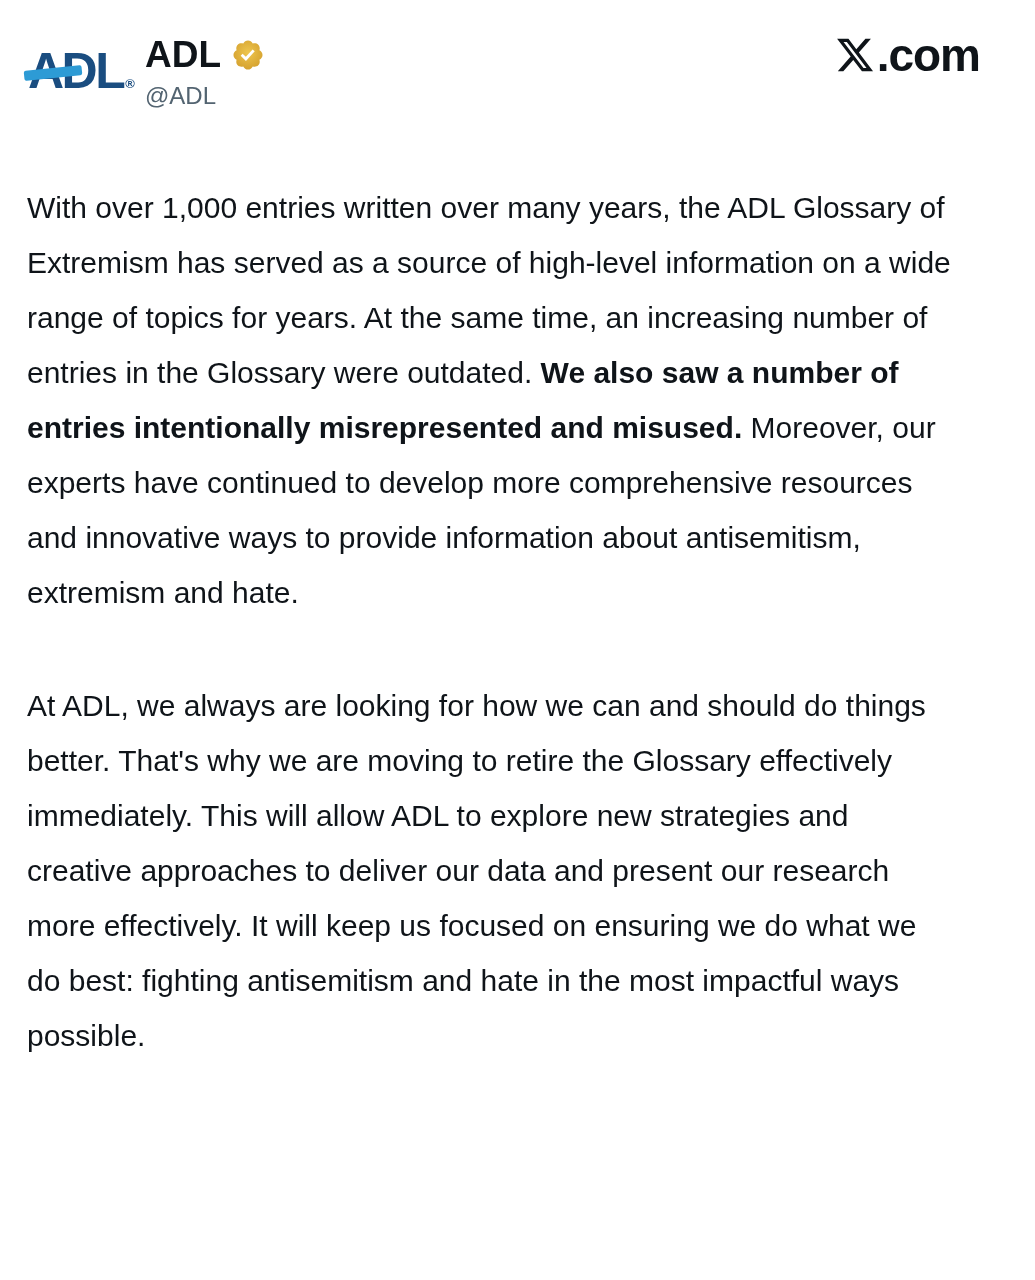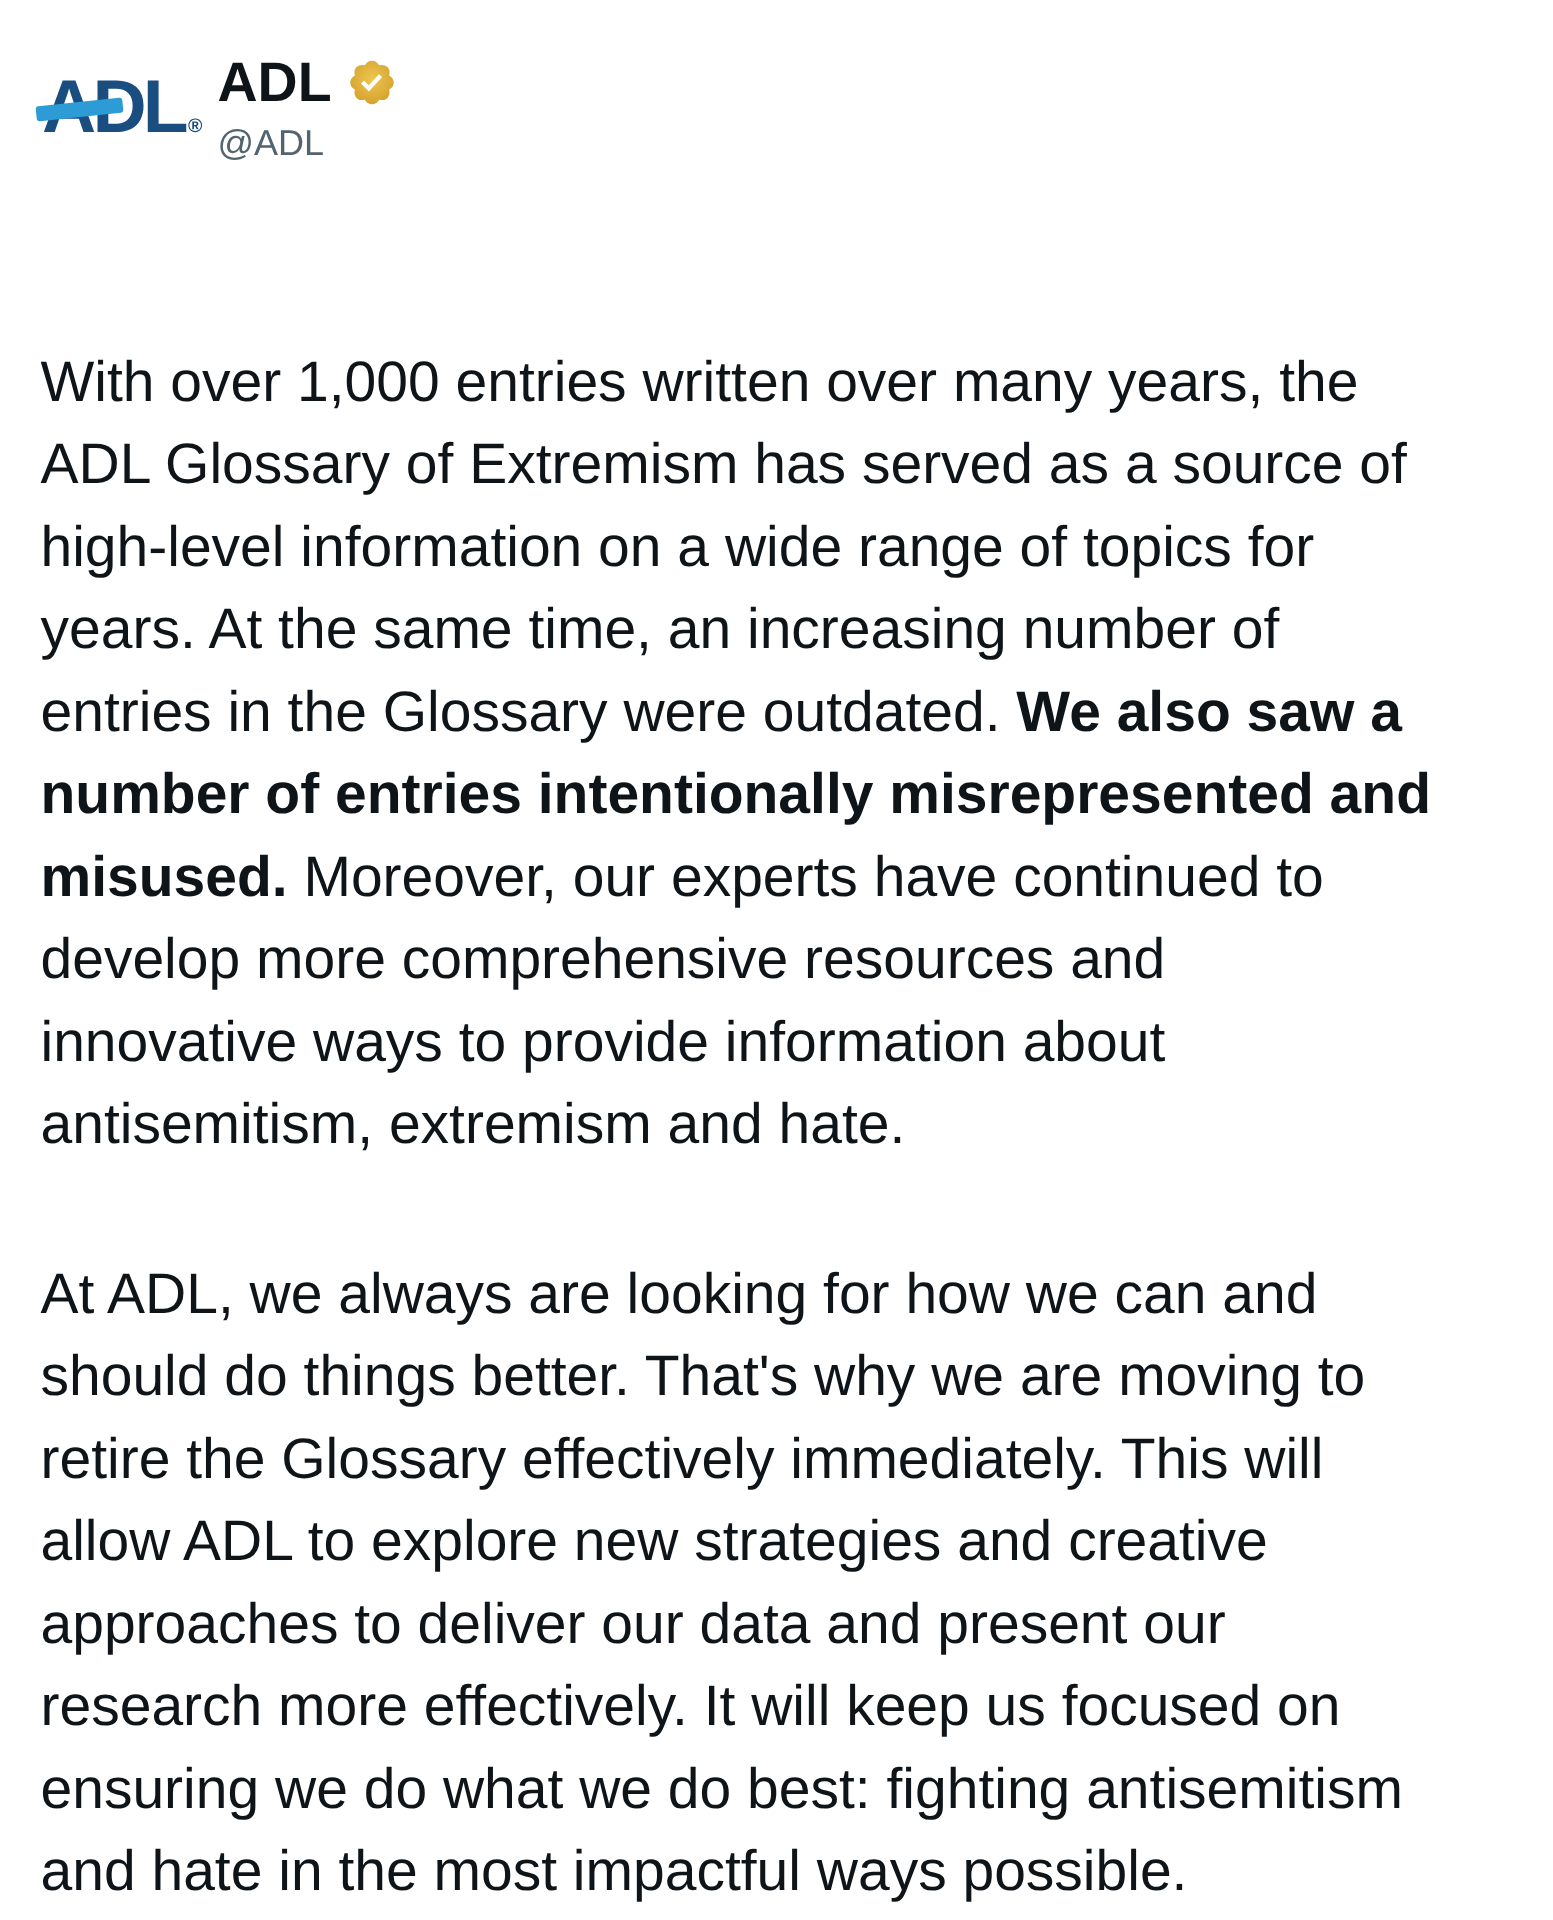--- a/index.html
+++ b/index.html
@@ -78,24 +78,23 @@
     color: #0f1419;
     line-height: 1;
   }
 
   
   .post-body {
     position: absolute;
     left: 27px;
     top: 180px;
     width: 931px;
-    font-size: 38px;
+    font-size: 30px;
     line-height: 55px;
     color: #0f1419;
-    margin-top: 48px;
   }
   .post-body p { margin: 0 0 58px 0; }
   .post-body p:last-child { margin-bottom: 0; }
   .post-body strong { font-weight: bold; }
 </style>
 </head>
 <body>
 
 <div class="header">
 
@@ -112,19 +111,25 @@
             <stop offset="0%" stop-color="#eec64f"></stop>
             <stop offset="100%" stop-color="#d29d2b"></stop>
           </radialGradient>
         </defs>
         <path fill="url(#goldGrad)" fill-rule="evenodd" d="M22.25 12c0-1.43-.88-2.67-2.19-3.34.46-1.39.2-2.9-.81-3.91s-2.52-1.27-3.91-.81c-.66-1.31-1.91-2.19-3.34-2.19s-2.67.88-3.33 2.19c-1.4-.46-2.91-.2-3.92.81s-1.26 2.52-.8 3.91c-1.31.67-2.2 1.91-2.2 3.34s.89 2.67 2.2 3.34c-.46 1.39-.21 2.9.8 3.91s2.52 1.26 3.91.81c.67 1.31 1.91 2.19 3.34 2.19s2.68-.88 3.34-2.19c1.39.45 2.9.2 3.91-.81s1.27-2.52.81-3.91c1.31-.67 2.19-1.91 2.19-3.34zm-11.71 4.2L6.8 12.46l1.41-1.42 2.26 2.26 4.8-5.23 1.47 1.36-6.2 6.77z"></path>
       </svg>
     </div>
     <div class="handle">@ADL</div>
   </div>
 
+  <div class="xcom">
+    <svg class="x-glyph" viewBox="0 0 24 24" aria-hidden="true">
+      <path fill="#0f1419" d="M18.244 2.25h3.308l-7.227 8.26 8.502 11.24h-6.657l-5.214-6.817L4.99 21.75H1.68l7.73-8.835L1.254 2.25H8.08l4.713 6.231zm-1.161 17.52h1.833L7.084 4.126H5.117z"></path>
+    </svg>
+    <span class="xcom-suffix">.com</span>
+  </div>
 
 </div>
 
 <div class="post-body">
   <p><span>With over 1,000 entries written over many years, the ADL Glossary of Extremism has served as a source of high-level information on a wide range of topics for years. At the same time, an increasing number of entries in the Glossary were outdated. </span><strong>We also saw a number of entries intentionally misrepresented and misused.</strong><span> Moreover, our experts have continued to develop more comprehensive resources and innovative ways to provide information about antisemitism, extremism and hate.</span></p>
   <p><span>At ADL, we always are looking for how we can and should do things better. That's why we are moving to retire the Glossary effectively immediately. This will allow ADL to explore new strategies and creative approaches to deliver our data and present our research more effectively. It will keep us focused on ensuring we do what we do best: fighting antisemitism and hate in the most impactful ways possible.</span></p>
 </div>
 
 </body></html>

